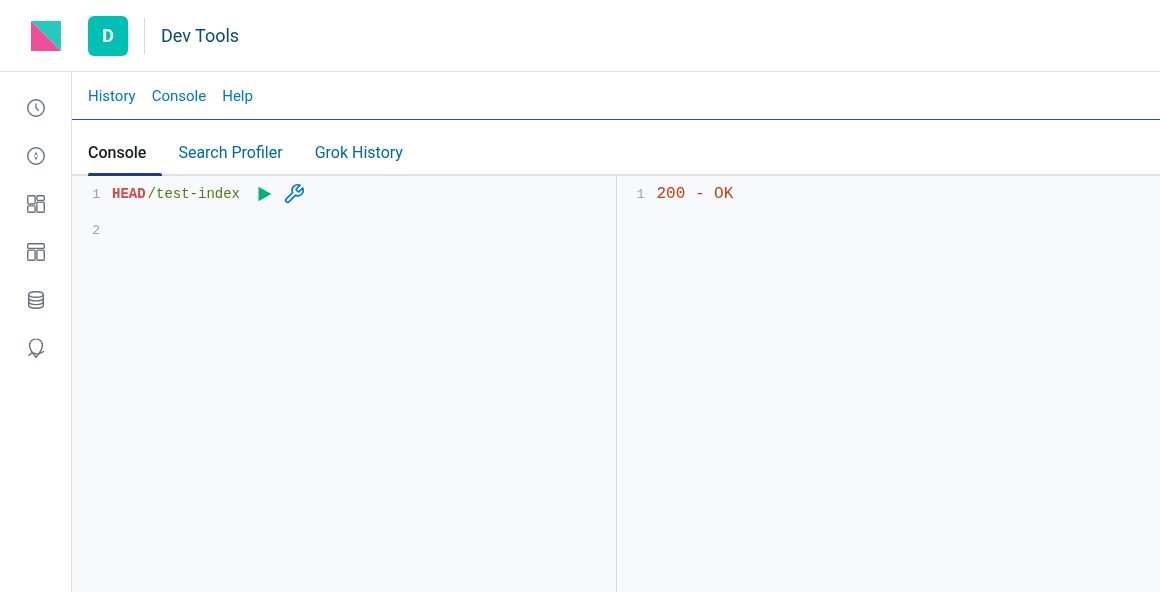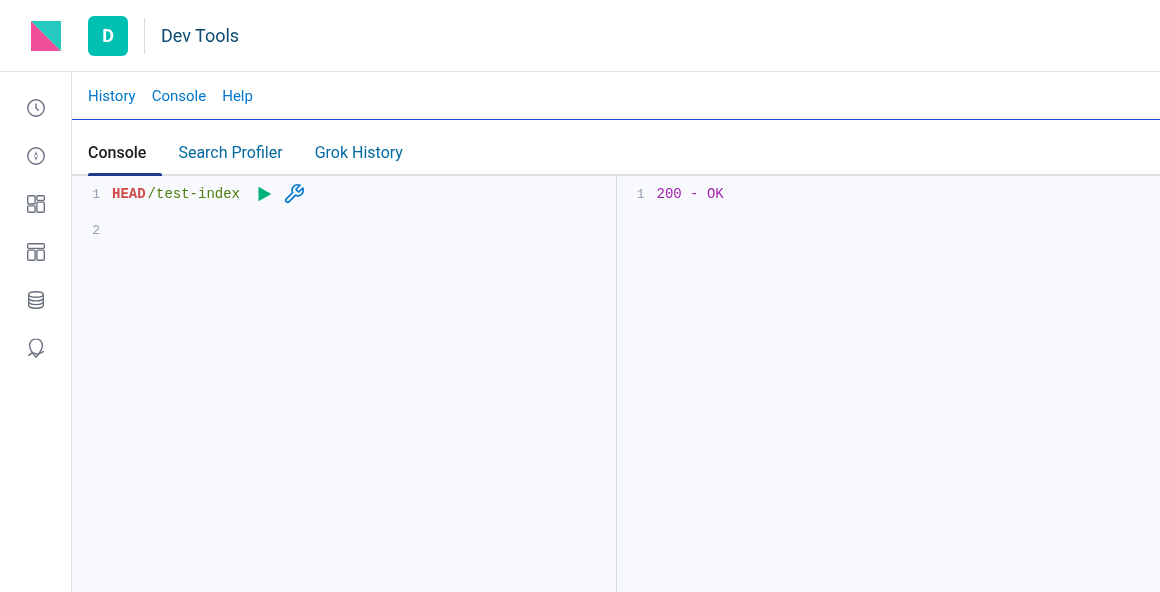--- a/index.html
+++ b/index.html
@@ -259,22 +259,22 @@
 
     .output-line {
       display: flex;
       align-items: center;
       min-height: 36px;
       padding: 4px 0;
     }
 
     .output-text {
       font-family: 'Courier New', Courier, monospace;
-      font-size: 14px;
-      color: #a21caf;
+      font-size: 16px;
+      color: #c2410c;
     }
   </style>
 </head>
 <body>
 
 <div class="top-header">
   <div class="logo-container">
 
     <svg class="kibana-logo" viewBox="0 0 38 38" fill="none" xmlns="http://www.w3.org/2000/svg">
       <polygon points="4,34 4,4 34,34" fill="#f04e98"></polygon>

